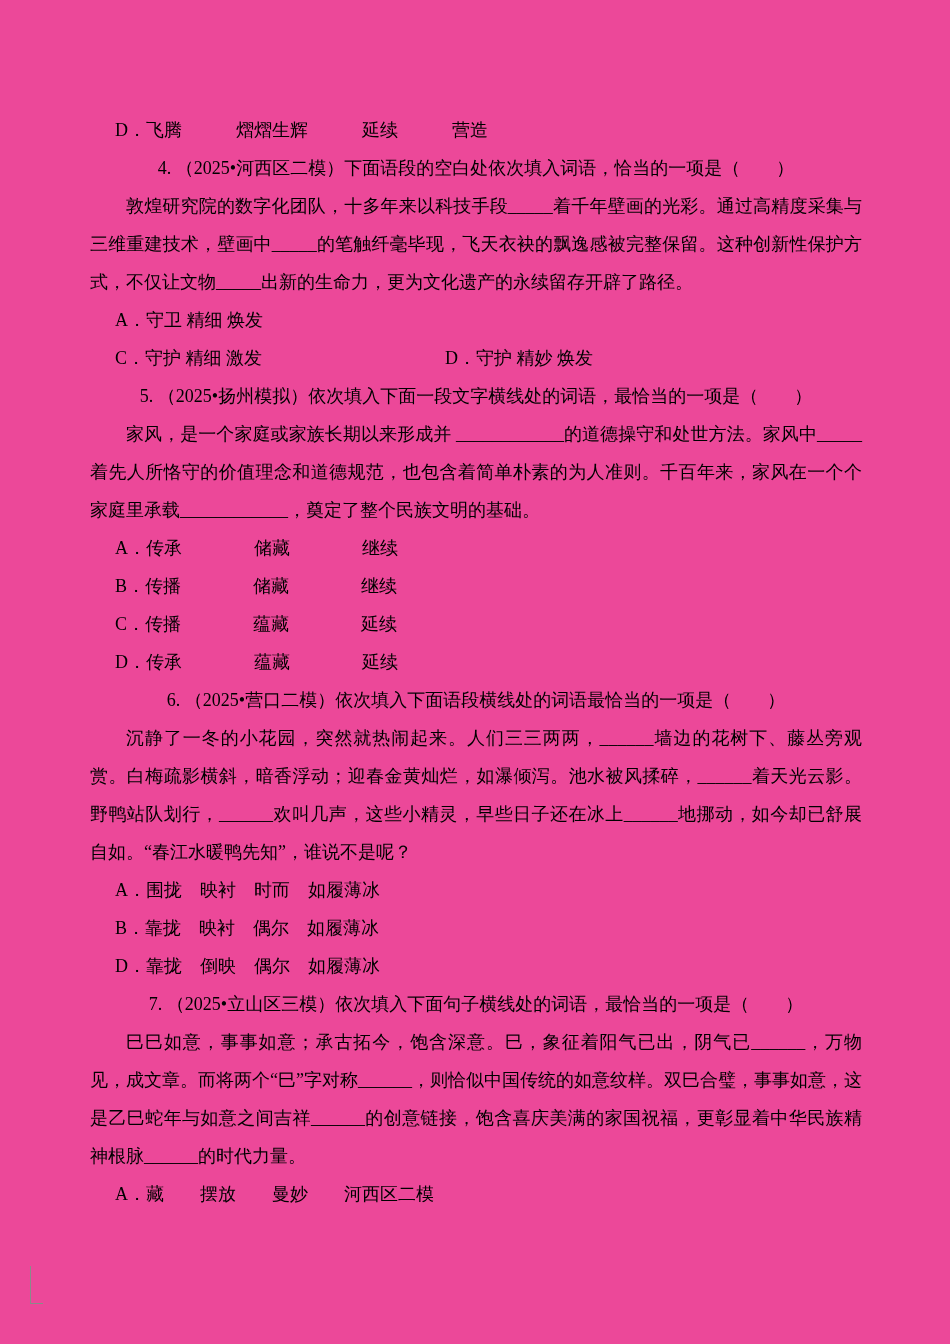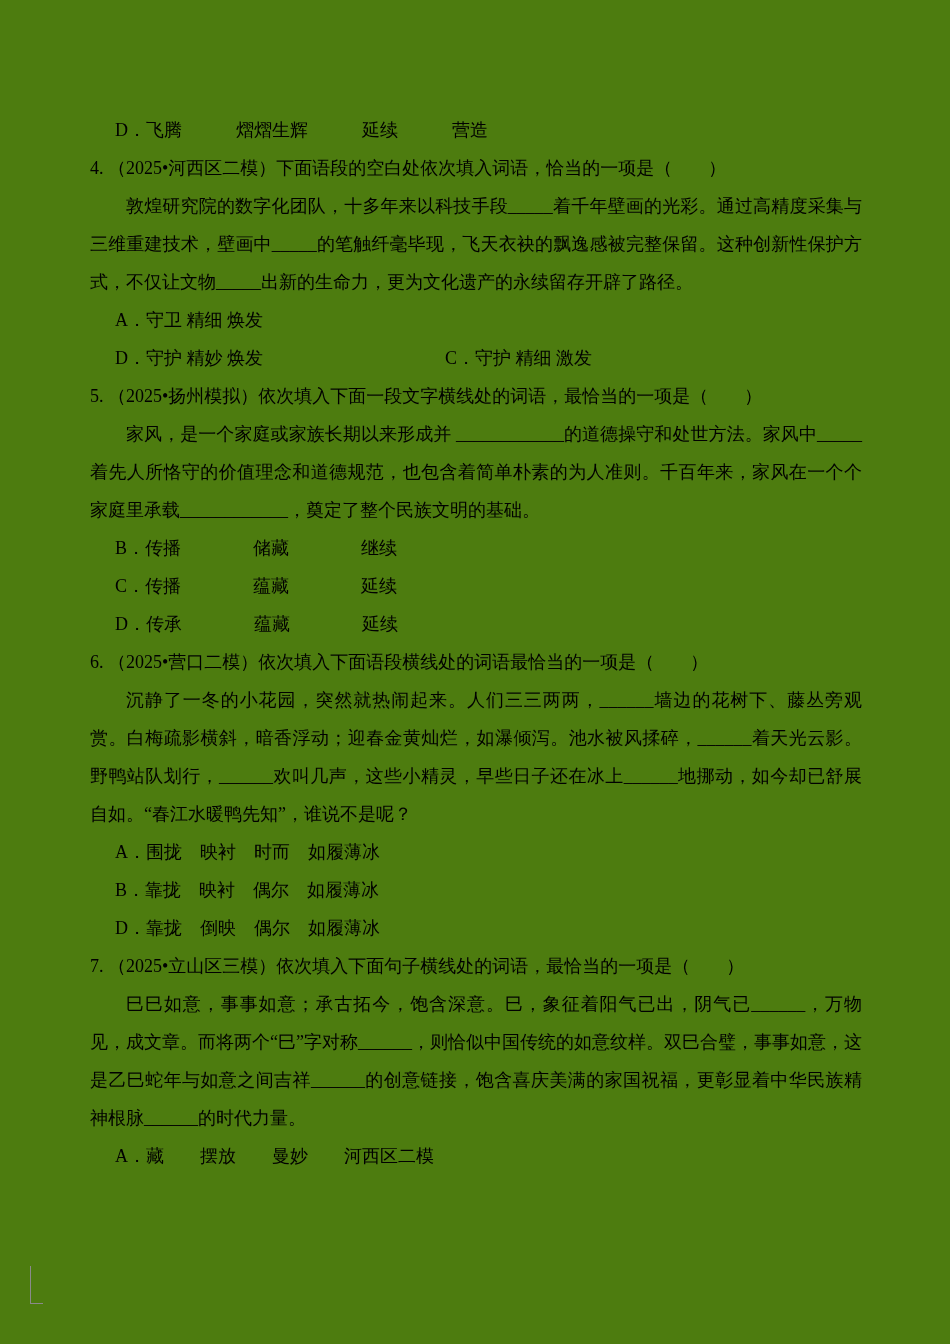--- a/index.html
+++ b/index.html
@@ -1,38 +1,38 @@
 <!DOCTYPE html>
 <html><head>
 <meta charset="utf-8">
 <style>
   * { margin: 0; padding: 0; box-sizing: border-box; }
   html, body { background: #e8e8e8; }
   .page {
     width: 950px;
     height: 1344px;
     position: relative;
-    background: #4d7c0f;
+    background: #ec4899;
     margin: 0 auto;
     font-family: "Liberation Serif", "DejaVu Serif", serif;
     color: #000000;
     font-size: 18px;
     line-height: 38px;
     overflow: hidden;
   }
   .doc {
     position: absolute;
     left: 90px;
     top: 111px;
     width: 772px;
   }
   .orphan-option {
     margin-left: 25px;
   }
-  .stem-line { text-align: left; }
+  .stem-line { text-align: center; }
   .stem-line .qnum { display: inline; }
   .passage {
     text-align: justify;
     text-indent: 2em;
   }
   .options { margin-left: 25px; }
   .opt-row { display: flex; }
   .opt-cell { width: 330px; }
   .opt-line { display: block; }
   .corner-mark {
@@ -57,33 +57,34 @@
       <div class="stem-line">
         <span class="qnum">4.</span>
         <span>（2025•河西区二模）</span><span>下面语段的空白处依次填入词语，恰当的一项是（　　）</span>
       </div>
       <div class="passage">敦煌研究院的数字化团队，十多年来以科技手段_____着千年壁画的光彩。通过高精度采集与三维重建技术，壁画中_____的笔触纤毫毕现，飞天衣袂的飘逸感被完整保留。这种创新性保护方式，不仅让文物_____出新的生命力，更为文化遗产的永续留存开辟了路径。</div>
       <div class="options">
         <div class="opt-row">
           <div class="opt-cell">A．守卫 精细 焕发</div>
         </div>
         <div class="opt-row">
+          <div class="opt-cell">C．守护 精细 激发</div>
           <div class="opt-cell">D．守护 精妙 焕发</div>
-          <div class="opt-cell">C．守护 精细 激发</div>
         </div>
       </div>
     </div>
 
     <div class="question">
       <div class="stem-line">
         <span class="qnum">5.</span>
         <span>（2025•扬州模拟）</span><span>依次填入下面一段文字横线处的词语，最恰当的一项是（　　）</span>
       </div>
       <div class="passage">家风，是一个家庭或家族长期以来形成并 ____________的道德操守和处世方法。家风中_____着先人所恪守的价值理念和道德规范，也包含着简单朴素的为人准则。千百年来，家风在一个个家庭里承载____________，奠定了整个民族文明的基础。</div>
       <div class="options">
+        <div class="opt-line">A．传承　　　　储藏　　　　继续</div>
         <div class="opt-line">B．传播　　　　储藏　　　　继续</div>
         <div class="opt-line">C．传播　　　　蕴藏　　　　延续</div>
         <div class="opt-line">D．传承　　　　蕴藏　　　　延续</div>
       </div>
     </div>
 
     <div class="question">
       <div class="stem-line">
         <span class="qnum">6.</span>
         <span>（2025•营口二模）</span><span>依次填入下面语段横线处的词语最恰当的一项是（　　）</span>

